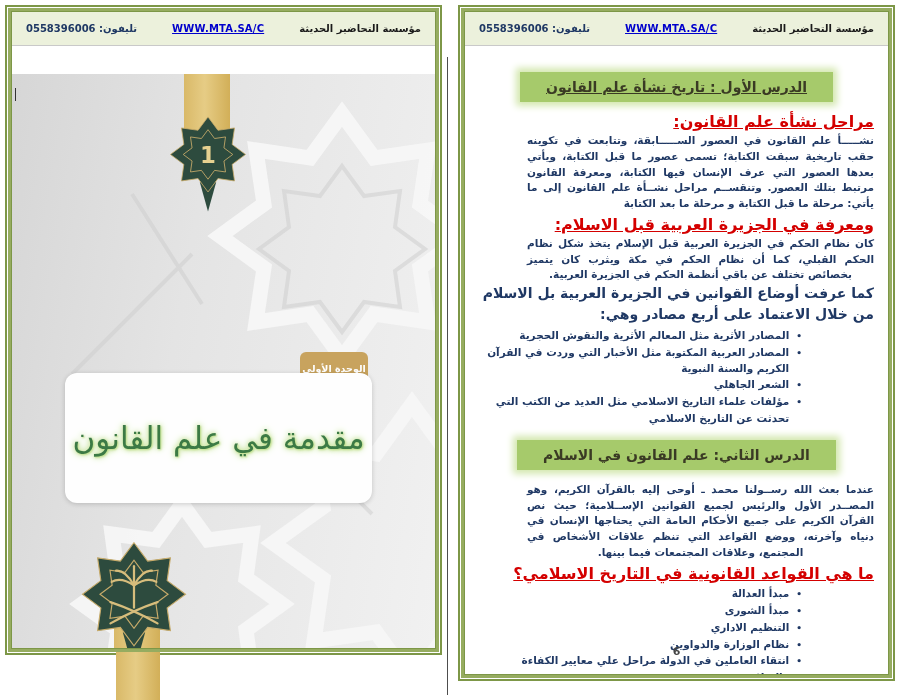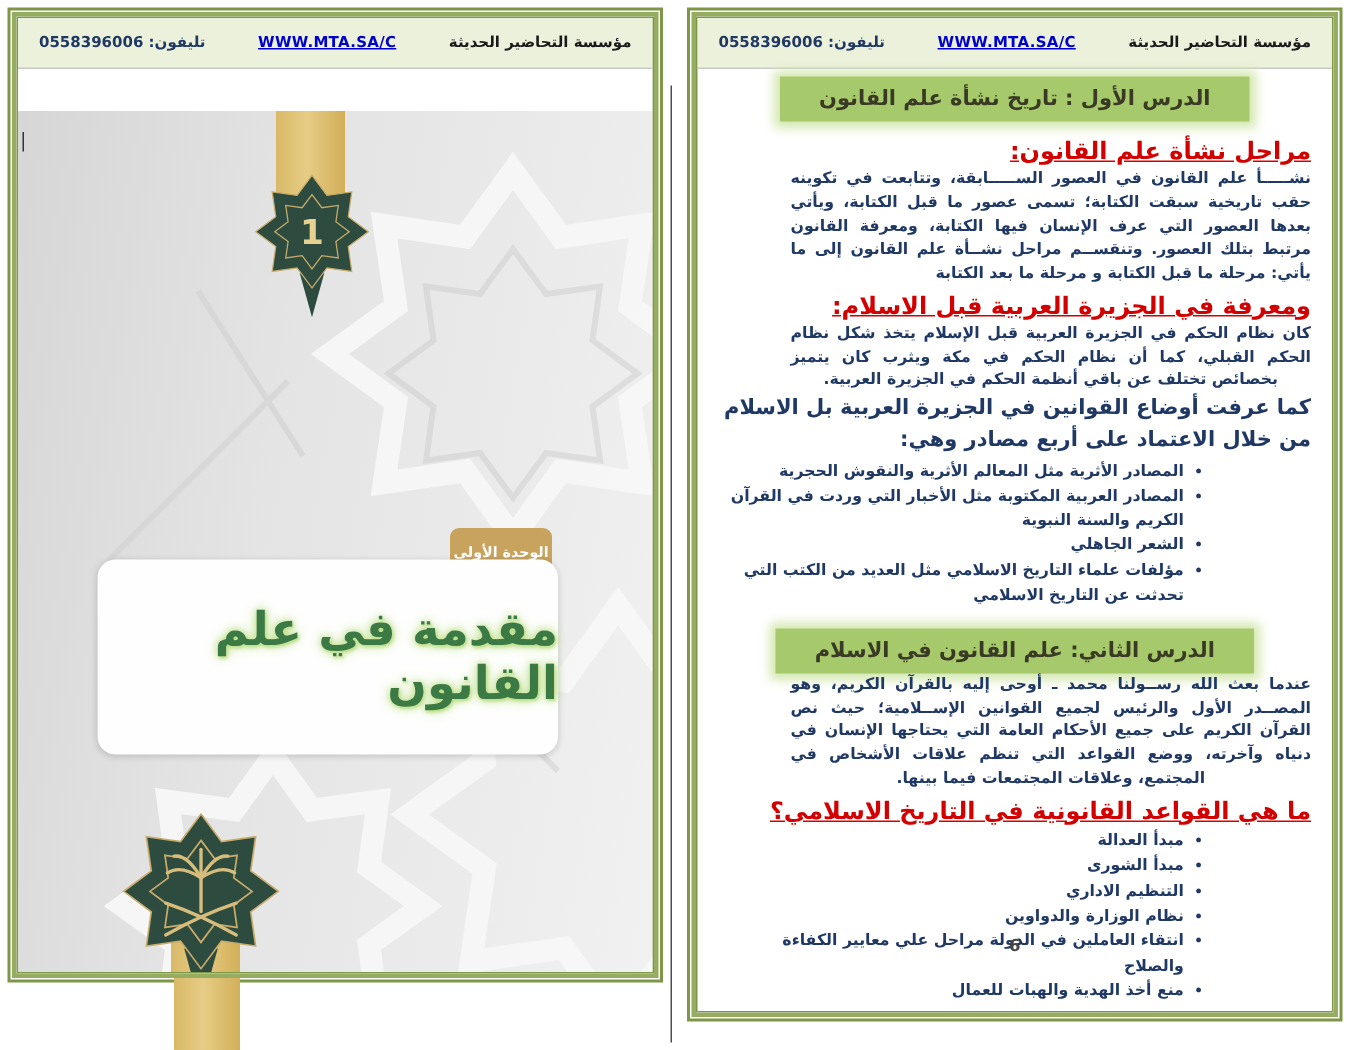--- a/index.html
+++ b/index.html
@@ -36,31 +36,31 @@
            background:linear-gradient(90deg,#d9b968,#e6cc85 45%,#d2af58); }
   .medallion { position:absolute; z-index:3; }
   .med-top { left:155px; top:38px; }
   .med-bottom { left:62px; top:462px; }
   .unit-tab { position:absolute; left:288px; top:278px; width:68px; height:32px; z-index:2;
           background:#c8a35e; border-radius:6px; color:#fff; font-size:9.5px; font-weight:bold;
           display:flex; align-items:center; justify-content:center; direction:rtl; }
   .title-card { position:absolute; left:53px; top:299px; width:307px; height:130px; z-index:2;
           background:#fefefe; border-radius:12px; box-shadow:0 1px 5px rgba(0,0,0,.18);
           display:flex; align-items:center; justify-content:center; }
-  .cover-title { direction:rtl; font-size:31px; font-weight:bold; color:#3c7a45;
+  .cover-title { direction:rtl; font-size:31px; font-weight:normal; color:#3c7a45;
           text-shadow:0 0 5px #bede8a, 0 0 9px #c7e59a, 1px 1px 2px #bede8a; }
   .cursor-artifact { position:absolute; left:3px; top:14px; width:1px; height:13px; background:#333; z-index:2; }
 
   
   .content { direction:rtl; padding:0 14px; color:#1f3864; position:relative; height:600px; }
   .lesson-box { width:fit-content; margin:0 auto; background:#a6ca6b; color:#3a3a24;
           font-size:14px; font-weight:bold; padding:7px 26px; text-align:center;
           box-shadow:0 0 7px 4px #d3e7ae; }
-  .lesson-box.first { margin-top:5px; margin-bottom:10px; }
-  .lesson-box.second { margin-top:14px; margin-bottom:0; }
+  .lesson-box.first { margin-top:26px; margin-bottom:10px;text-decoration:underline; }
+  .lesson-box.second { margin-top:14px; margin-bottom:12px; }
   .rh { color:#d40000; font-size:16px; font-weight:bold; text-decoration:underline; margin:3px 0 2px; }
   .para { font-size:10.5px; font-weight:bold; line-height:1.5; text-align:justify;margin-left:48px; }
   .para.center-last { text-align-last:center; }
   .line { font-size:14px; font-weight:bold; line-height:1.5; }
   .bullets { margin:2px 0 0; }
   .bullet { display:flex; gap:7px; padding-right:72px; font-size:10.5px; font-weight:bold; line-height:1.55; align-items:baseline; }
   .bmark { font-size:9px; }
   .page-number { position:absolute; left:0; right:0; bottom:14px; text-align:center;
           font-size:11px; color:#444; font-weight:bold; }
 </style>

